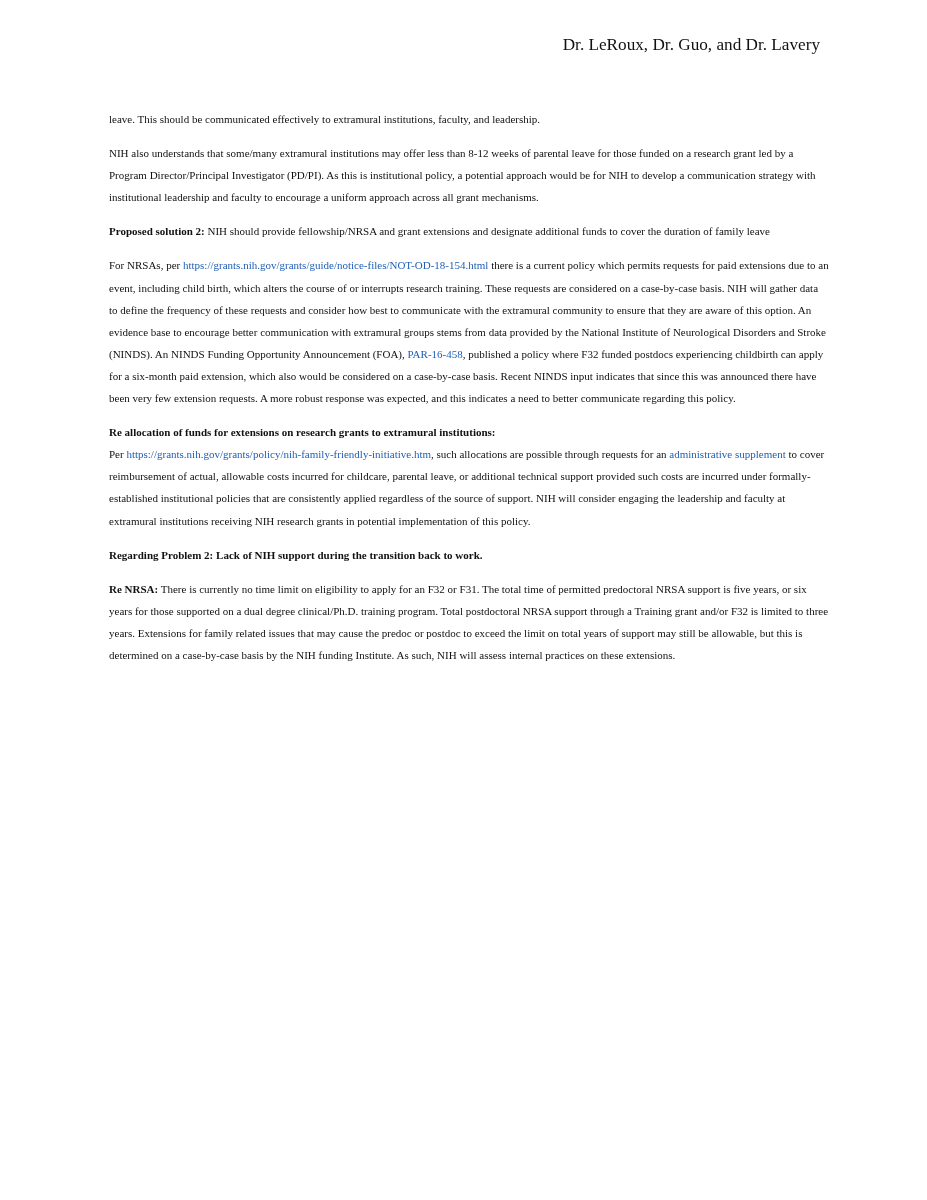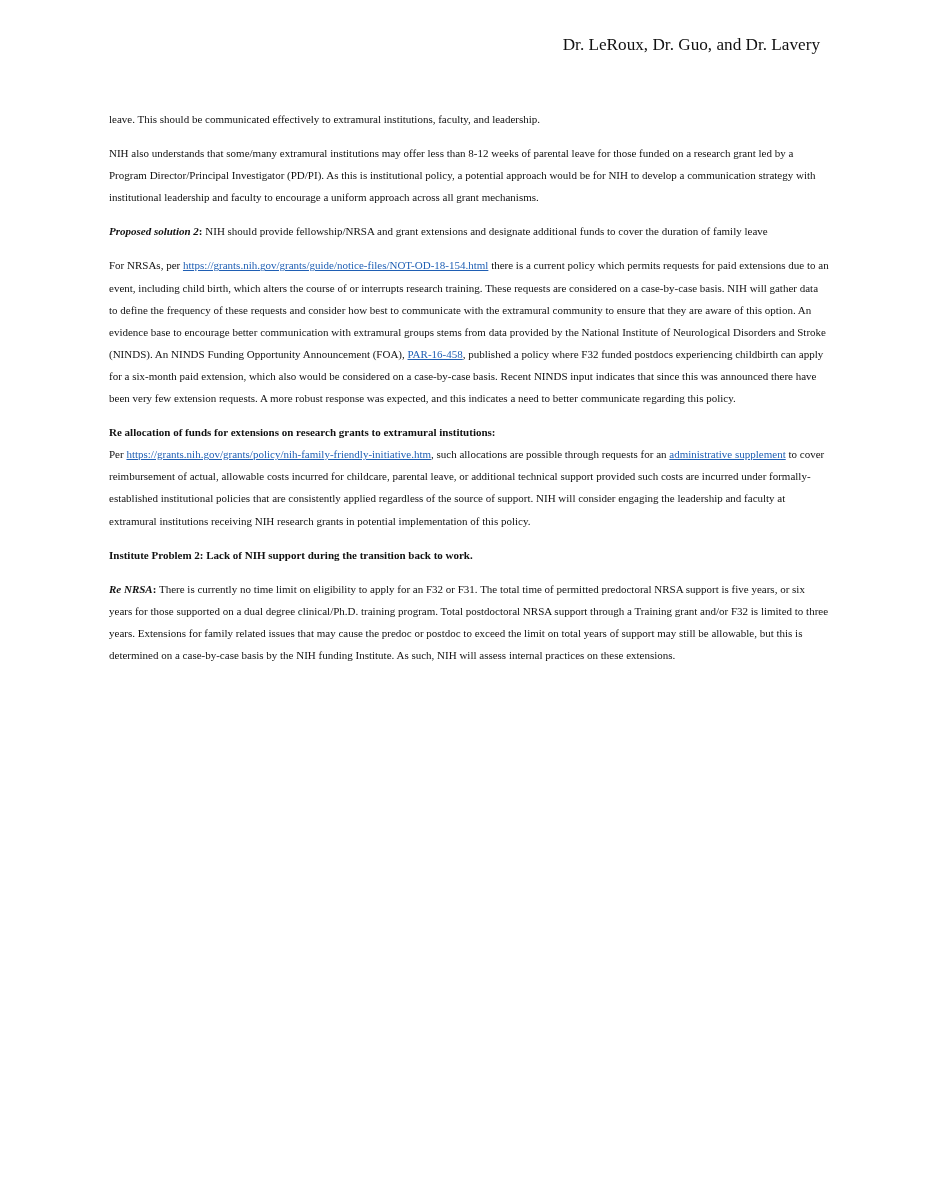--- a/index.html
+++ b/index.html
@@ -11,22 +11,22 @@
   .header {
     position: absolute; right: 107px; top: 34px; text-align: left;
     font-size: 17.2px; line-height: 22px;
   }
   .content {
     position: absolute; left: 109px; top: 108px; width: 720px;
     font-size: 11px; line-height: 22.1px;
   }
   p { margin: 0; }
   .gap { margin-top: 12px; }
-  a.link { color: #1f5fb4; text-decoration: underline; }
-  .bi { font-weight: bold; font-style: italic; }
+  a.link { color: #1f5fb4; }
+  .bi { font-weight: bold; }
   .b { font-weight: bold; }
   .u { }
 </style>
 </head>
 <body>
 
 <div class="header">
   <div>Dr. LeRoux, Dr. Guo, and Dr. Lavery</div>
 </div>
 
@@ -35,16 +35,16 @@
 
   <p class="gap">NIH also understands that some/many extramural institutions may offer less than 8-12 weeks of parental leave for those funded on a research grant led by a Program Director/Principal Investigator (PD/PI).  As this is institutional policy, a potential approach would be for NIH to develop a communication strategy with institutional leadership and faculty to encourage a uniform approach across all grant mechanisms.</p>
 
   <p class="gap"><span class="bi">Proposed solution 2</span><span class="b">:</span><span> NIH should provide fellowship/NRSA and grant extensions and designate additional funds to cover the duration of family leave</span></p>
 
   <p class="gap"><span>For NRSAs, per </span><a class="link">https://grants.nih.gov/grants/guide/notice-files/NOT-OD-18-154.html</a><span> there is a current policy which permits requests for paid extensions due to an event, including child birth, which alters the course of or interrupts research training.  These requests are considered on a case-by-case basis.  NIH will gather data to define the frequency of these requests and consider how best to communicate with the extramural community to ensure that they are aware of this option.  An evidence base to encourage better communication with extramural groups stems from data provided by the National Institute of Neurological Disorders and Stroke (NINDS).  An NINDS Funding Opportunity Announcement (FOA), </span><a class="link">PAR-16-458</a><span>, published a policy where F32 funded postdocs experiencing childbirth can apply for a six-month paid extension, which also would be considered on a case-by-case basis.  Recent NINDS input indicates that since this was announced there have been very few extension requests.  A more robust response was expected, and this indicates a need to better communicate regarding this policy.</span></p>
 
   <p class="gap b">Re allocation of funds for extensions on research grants to extramural institutions:</p>
   <p><span>Per </span><a class="link">https://grants.nih.gov/grants/policy/nih-family-friendly-initiative.htm</a><span>, such allocations are possible through requests for an </span><a class="link">administrative supplement</a><span> to cover reimbursement of actual, allowable costs incurred for childcare, parental leave, or additional technical support provided such costs are incurred under formally-established institutional policies that are consistently applied regardless of the source of support.  NIH will consider engaging the leadership and faculty at extramural institutions receiving NIH research grants in potential implementation of this policy.</span></p>
 
-  <p class="gap b"><span>Institute Problem 2: </span><span class="u">Lack of NIH support during the transition back to work</span><span>.</span></p>
+  <p class="gap b"><span>Regarding Problem 2: </span><span class="u">Lack of NIH support during the transition back to work</span><span>.</span></p>
 
   <p class="gap"><span class="bi">Re NRSA</span><span class="b">:</span><span> There is currently no time limit on eligibility to apply for an F32 or F31.  The total time of permitted predoctoral NRSA support is five years, or six years for those supported on a dual degree clinical/Ph.D. training program.  Total postdoctoral NRSA support through a Training grant and/or F32 is limited to three years.  Extensions for family related issues that may cause the predoc or postdoc to exceed the limit on total years of support may still be allowable, but this is determined on a case-by-case basis by the NIH funding Institute.  As such, NIH will assess internal practices on these extensions.</span></p>
 </div>
 
 </body></html>

